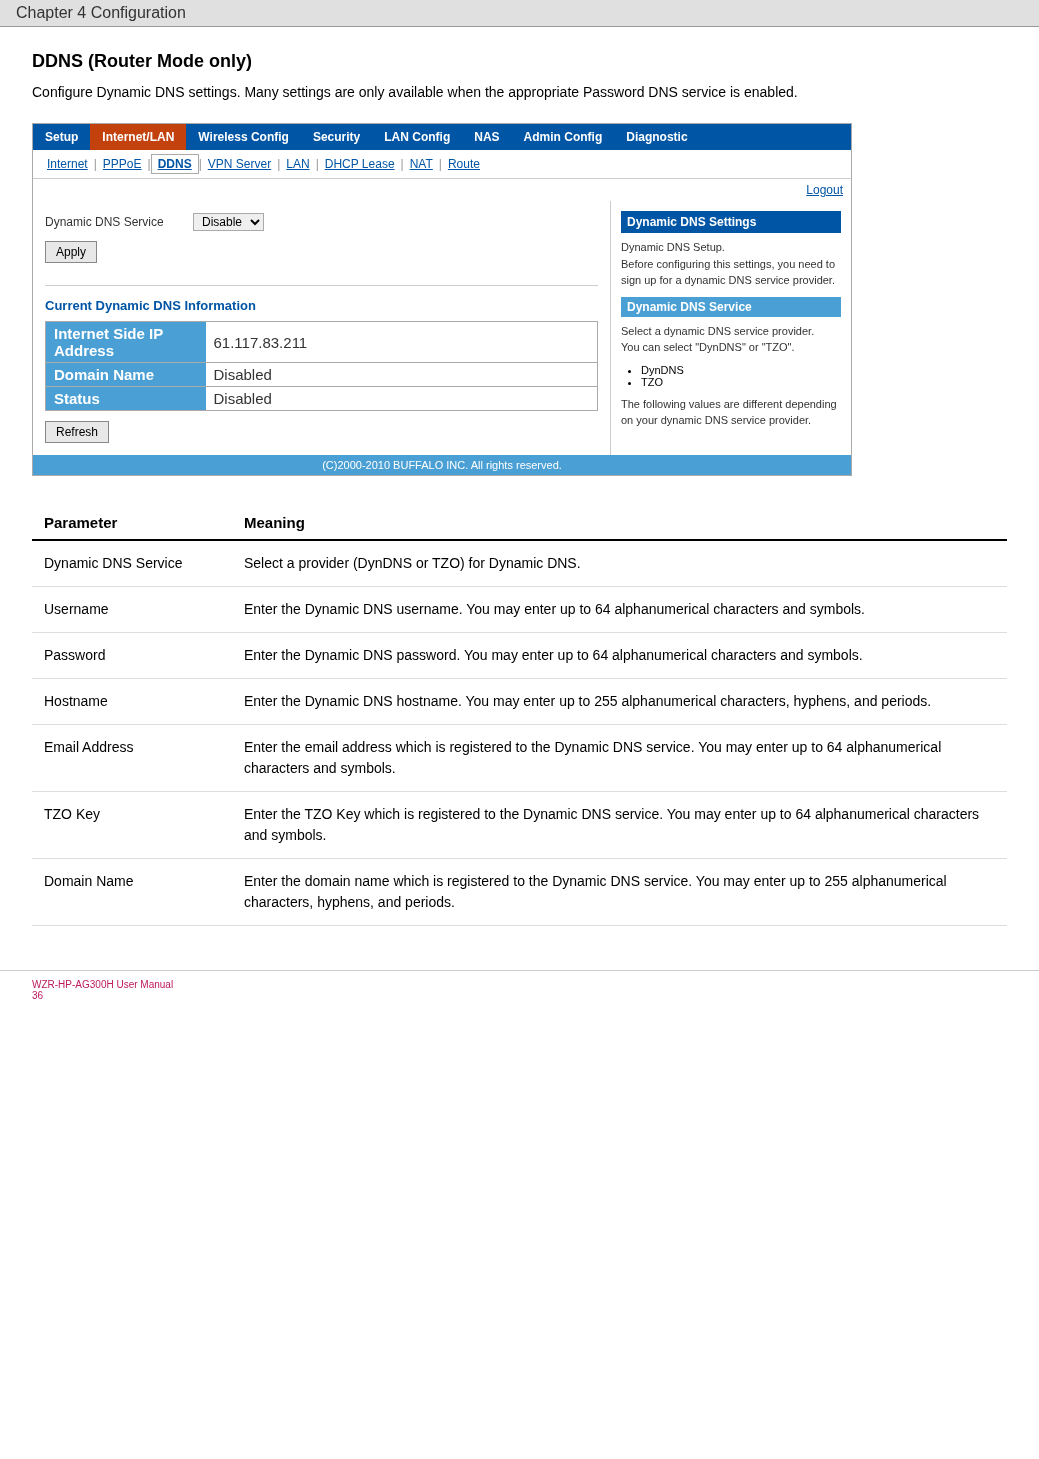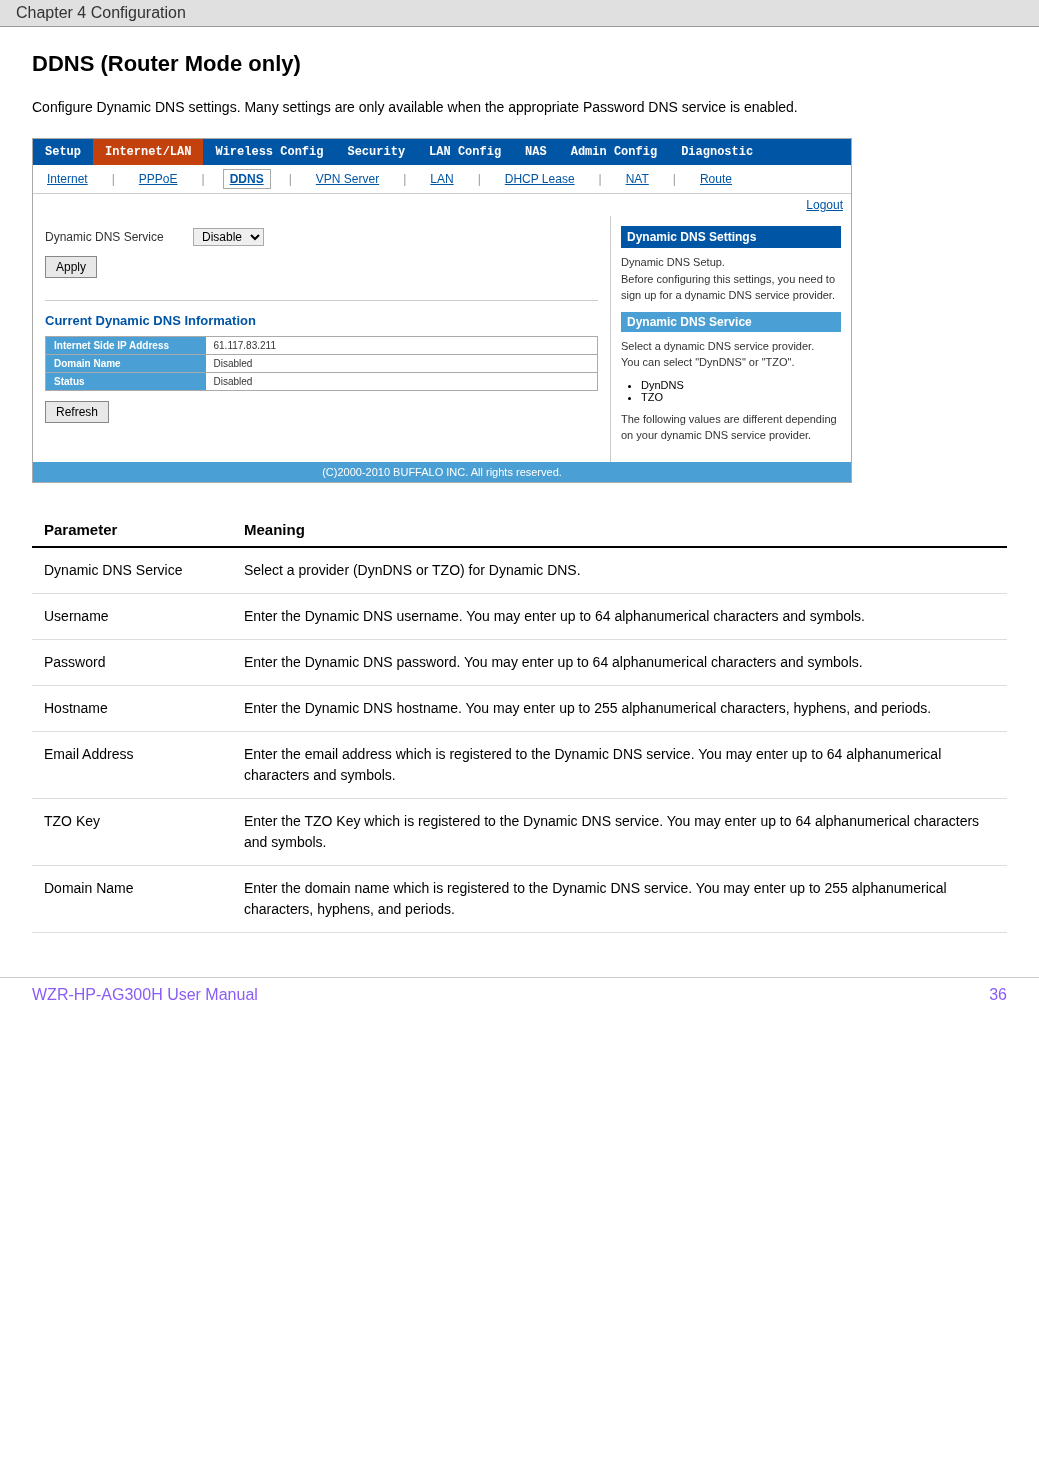--- a/index.html
+++ b/index.html
@@ -17,44 +17,43 @@
       padding: 4px 16px;
       font-size: 16px;
       color: #333;
     }
 
     .page-content {
       padding: 24px 32px;
     }
 
     .page-title {
-      font-size: 22px;
-      font-weight: bold;
-      margin-bottom: 20px;
+      font-size: 18px;
+      font-weight: bold;
+      margin-bottom: 10px;
     }
 
     .page-description {
       font-size: 14px;
       margin-bottom: 20px;
       line-height: 1.5;
     }
 
     
     .router-ui {
       border: 1px solid #aaa;
       width: 820px;
       margin-bottom: 30px;
       background: #fff;
     }
 
     .nav-bar {
       background: #0055a5;
       display: flex;
       align-items: flex-start;
-      font-family: Liberation Mono, monospace;
     }
 
     .nav-item {
       color: #fff;
       padding: 6px 12px;
       font-size: 12px;
       font-weight: bold;
       cursor: pointer;
       white-space: nowrap;
     }
@@ -62,21 +61,21 @@
     .nav-item.active {
       background: #c2410c;
     }
 
     .sub-nav {
       background: #fff;
       border-bottom: 1px solid #ccc;
       display: flex;
       align-items: center;
       padding: 4px 8px;
-      gap: 18px;
+      gap: 0;
     }
 
     .sub-nav-item {
       font-size: 12px;
       color: #0055a5;
       padding: 2px 6px;
       cursor: pointer;
       text-decoration: underline;
     }
 
@@ -161,21 +160,21 @@
     .section-title {
       font-size: 13px;
       font-weight: bold;
       color: #0055a5;
       margin-bottom: 8px;
     }
 
     .info-table {
       border-collapse: collapse;
       width: 100%;
-      font-size: 10px;
+      font-size: 15px;
       border-radius: 12px;
     }
 
     .info-table tr td:first-child {
       background: #4a9fd4;
       color: #fff;
       padding: 3px 8px;
       width: 160px;
       font-weight: bold;
     }
@@ -273,22 +272,23 @@
       width: 200px;
       font-weight: normal;
     }
 
     .page-footer {
       border-top: 1px solid #ccc;
       margin-top: 20px;
       padding: 8px 32px;
       display: flex;
       justify-content: space-between;
-      font-size: 16px;
-      color: #8b5cf6;
+      font-size: 10px;
+      color: #be185d;
+      flex-direction: column;
     }
   </style>
 </head>
 <body>
 
 <div class="page-header">
   <span>Chapter 4  Configuration</span>
 </div>
 
 <div class="page-content">

